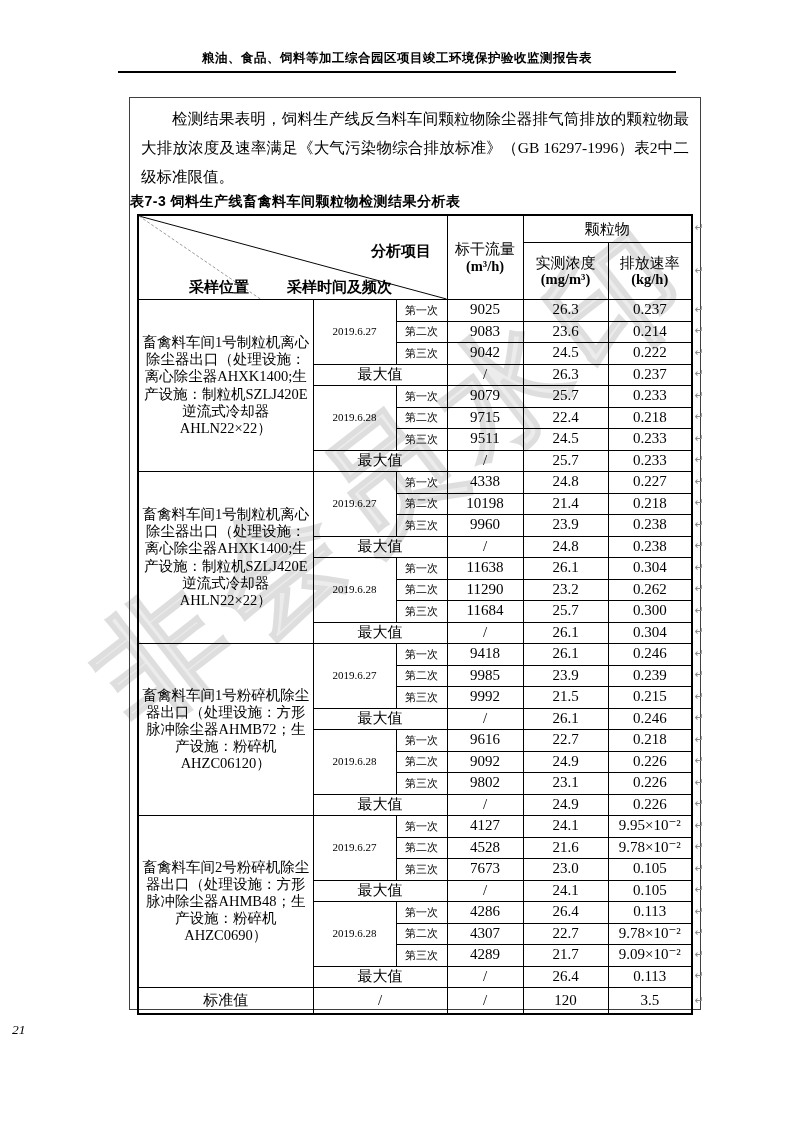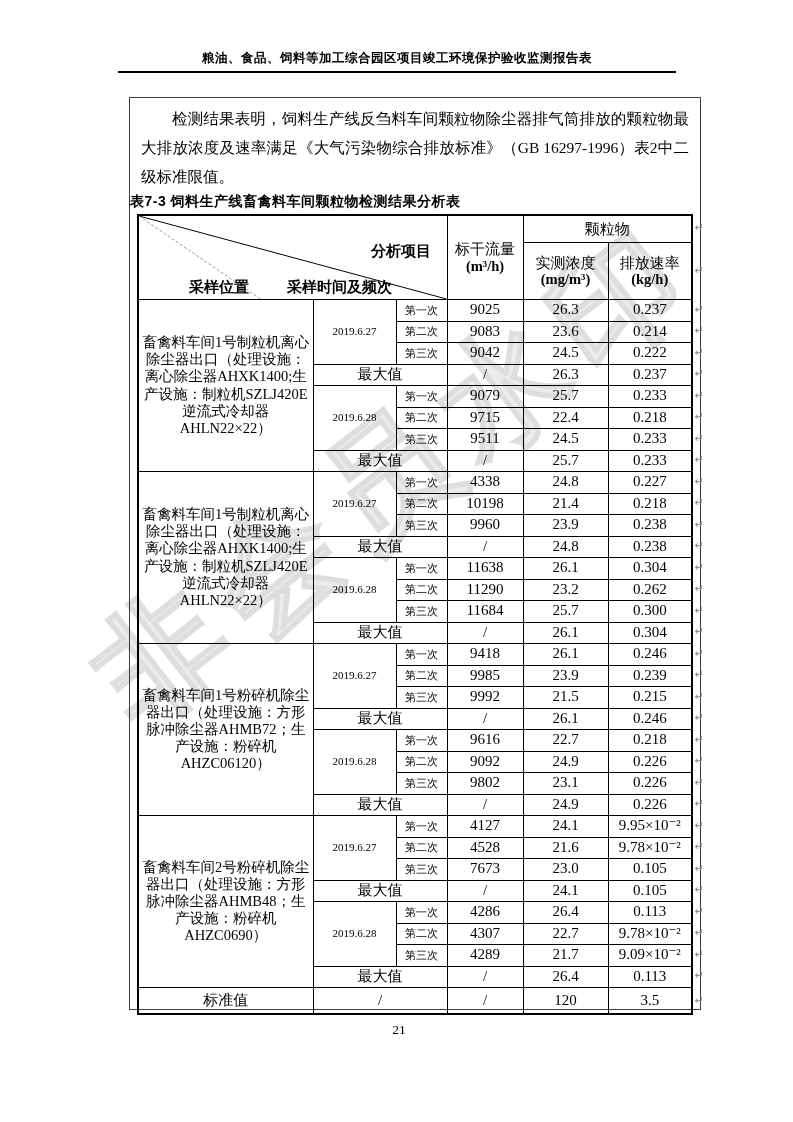--- a/index.html
+++ b/index.html
@@ -66,22 +66,23 @@
   
   tr.run-row td{height:20.5px;}
   td.loc-cell{font-size:14.5px;line-height:20px;padding:0 3px;}
   td.date-cell,td.seq-cell{font-size:11px;}
   tr.std-row td{height:25px;}
   .pilcrow{
     position:absolute;right:-13px;font-size:11px;color:#8a8a8a;
     font-family:"DejaVu Sans",sans-serif;line-height:1;
   }
   .page-number{
-    position:absolute;left:5px;right:0;top:1022px;text-align:center;
+    position:absolute;left:12px;right:0;top:1022px;text-align:left;
     font-size:13.5px;
+    font-style:italic;
   }
 </style>
 </head>
 <body>
 
 <div class="watermark">非会员水印</div>
 
 <div class="header-title">粮油、食品、饲料等加工综合园区项目竣工环境保护验收监测报告表</div>
 
 <div class="content-box">

